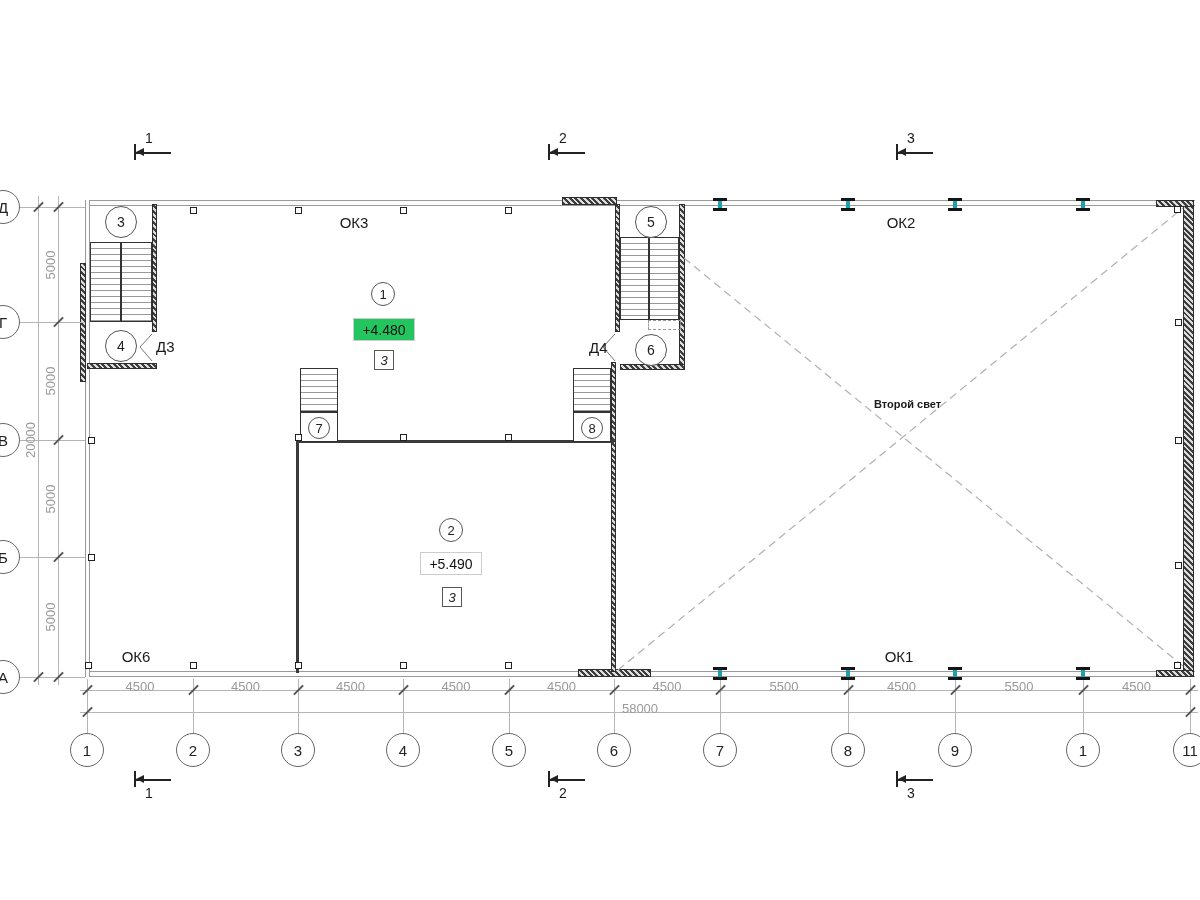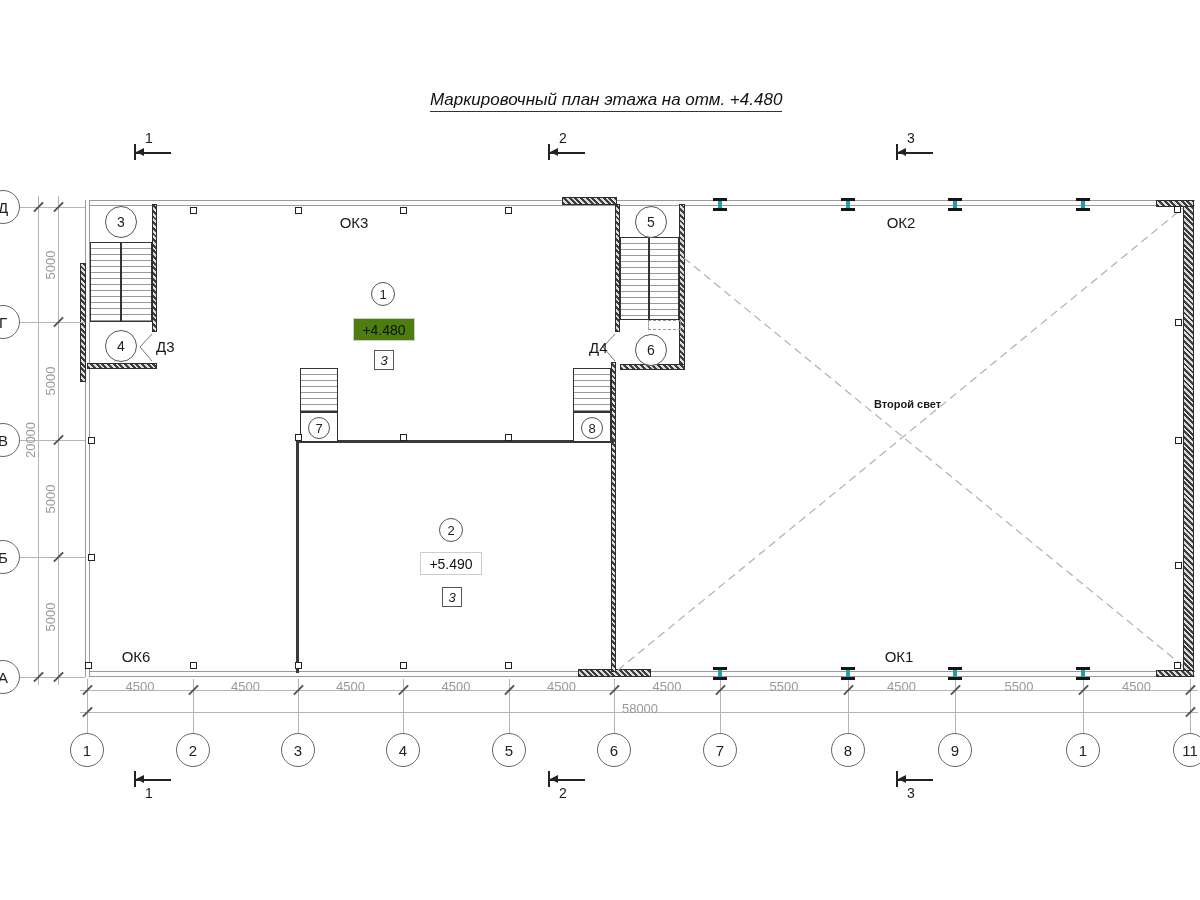--- a/index.html
+++ b/index.html
@@ -21,21 +21,20 @@
   .tick{width:13px;height:2px;background:#555;transform:rotate(-45deg);}
   .marker{width:7px;height:7px;background:#fff;border:1.5px solid #222;box-sizing:border-box;}
   #title{font-size:17px;font-style:italic;color:#111;border-bottom:1px solid #333;padding-bottom:1px;white-space:nowrap;}
   .landing{border:1.5px solid #333;background:#fff;box-sizing:border-box;}
 </style>
 </head>
 <body>
 
 <div id="plan">
 
-  <div id="title" class="abs" style="left:430px;top:90px;">Маркировочный план этажа на отм. +4.480</div>
 
   <div class="abs wl-h" style="left:85px;top:200px;width:1110px;height:6px;"></div>
   <div class="abs wl-h" style="left:85px;top:671px;width:1110px;height:6px;"></div>
   <div class="abs wl-v" style="left:85px;top:200px;width:5px;height:477px;"></div>
 
   <div class="abs hatch" style="left:1183px;top:200px;width:11px;height:477px;"></div>
   <div class="abs hatch" style="left:1156px;top:200px;width:38px;height:7px;"></div>
   <div class="abs hatch" style="left:1156px;top:670px;width:38px;height:7px;"></div>
   <div class="abs hatch" style="left:562px;top:197px;width:55px;height:8px;"></div>
   <div class="abs hatch" style="left:578px;top:669px;width:73px;height:8px;"></div>
@@ -225,21 +224,21 @@
     <div class="abs marker" style="left: 400px; top: 434px;"></div>
     <div class="abs marker" style="left: 505px; top: 434px;"></div>
     <div class="abs circle" style="left: 105px; top: 206px; width: 32px; height: 32px; font-size: 14px;">3</div>
     <div class="abs circle" style="left: 105px; top: 330px; width: 32px; height: 32px; font-size: 14px;">4</div>
     <div class="abs circle" style="left: 635px; top: 206px; width: 32px; height: 32px; font-size: 14px;">5</div>
     <div class="abs circle" style="left: 635px; top: 334px; width: 32px; height: 32px; font-size: 14px;">6</div>
     <div class="abs circle" style="left: 371px; top: 282px; width: 24px; height: 24px; font-size: 13px;">1</div>
     <div class="abs circle" style="left: 439px; top: 518px; width: 24px; height: 24px; font-size: 13px;">2</div>
     <div class="abs circle" style="left: 308px; top: 417px; width: 22px; height: 22px; font-size: 13px;">7</div>
     <div class="abs circle" style="left: 581px; top: 417px; width: 22px; height: 22px; font-size: 13px;">8</div>
-    <div class="abs" style="left: 353px; top: 318px; width: 60px; height: 21px; border: 1px solid rgb(204, 204, 204); background: #4d7c0f; display: flex; align-items: center; justify-content: center; font-size: 14px; color: rgb(17, 17, 17);">+4.480</div>
+    <div class="abs" style="left: 353px; top: 318px; width: 60px; height: 21px; border: 1px solid rgb(204, 204, 204); background: #22c55e; display: flex; align-items: center; justify-content: center; font-size: 14px; color: rgb(17, 17, 17);">+4.480</div>
     <div class="abs" style="left: 420px; top: 552px; width: 60px; height: 21px; border: 1px solid rgb(204, 204, 204); background: rgb(255, 255, 255); display: flex; align-items: center; justify-content: center; font-size: 14px; color: rgb(17, 17, 17);">+5.490</div>
     <div class="abs" style="left: 374px; top: 350px; width: 18px; height: 18px; border: 1px solid rgb(85, 85, 85); background: rgb(255, 255, 255); display: flex; align-items: center; justify-content: center; font-style: italic; font-size: 13px; color: rgb(34, 34, 34);">3</div>
     <div class="abs" style="left: 442px; top: 587px; width: 18px; height: 18px; border: 1px solid rgb(85, 85, 85); background: rgb(255, 255, 255); display: flex; align-items: center; justify-content: center; font-style: italic; font-size: 13px; color: rgb(34, 34, 34);">3</div>
     <div class="abs label" style="left: 329px; top: 214px; width: 50px; text-align: center; font-size: 15px;">ОК3</div>
     <div class="abs label" style="left: 876px; top: 214px; width: 50px; text-align: center; font-size: 15px;">ОК2</div>
     <div class="abs label" style="left: 111px; top: 648px; width: 50px; text-align: center; font-size: 15px;">ОК6</div>
     <div class="abs label" style="left: 874px; top: 648px; width: 50px; text-align: center; font-size: 15px;">ОК1</div>
     <div class="abs label" style="left: 156px; top: 338px; width: 30px; font-size: 15px;">Д3</div>
     <div class="abs label" style="left: 589px; top: 339px; width: 30px; font-size: 15px;">Д4</div>
   </div>

